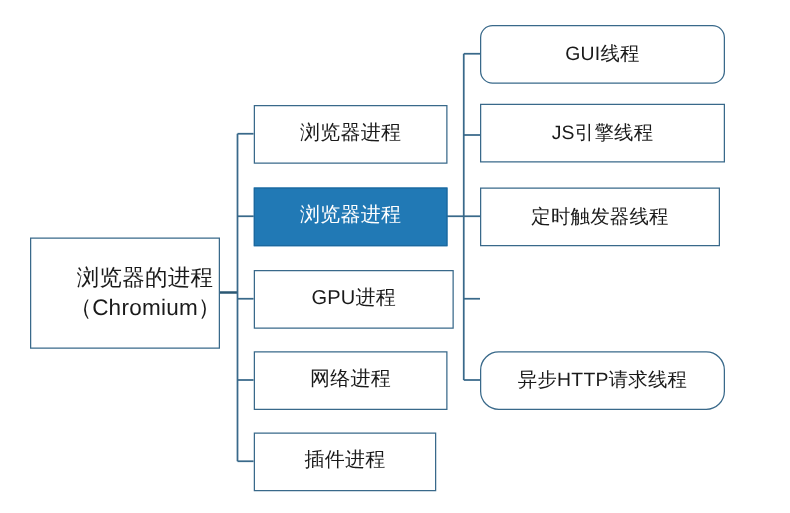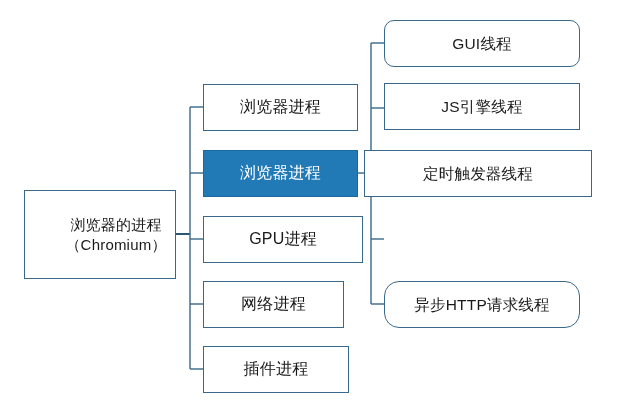--- a/index.html
+++ b/index.html
@@ -22,21 +22,21 @@
     background: #ffffff;
     color: #1a1a1a;
     display: flex;
     align-items: center;
     justify-content: center;
     text-align: center;
     line-height: 1.28;
     letter-spacing: 0.2px;
   }
   .node.root {
-    font-size: 15px;
+    font-size: 18px;
     flex-direction: column;
     padding-left: 32px;
   }
   .node.level2 {
     font-size: 16px;
   }
   .node.level3 {
     font-size: 15.5px;
   }
   .node.highlight {
@@ -99,37 +99,37 @@
   </div>
 
   <div class="node level2 highlight" style="left:203px; top:150px; width:155px; height:47px;">
     <span>浏览器进程</span>
   </div>
 
   <div class="node level2" style="left:203px; top:216px; width:160px; height:47px;">
     <span>GPU进程</span>
   </div>
 
-  <div class="node level2" style="left:203px; top:281px; width:141px; height:47px;">
+  <div class="node level2" style="left:203px; top:281px; width:155px; height:47px;">
     <span>网络进程</span>
   </div>
 
   <div class="node level2" style="left:203px; top:346px; width:146px; height:47px;">
     <span>插件进程</span>
   </div>
 
   <div class="node level3" style="left:384px; top:20px; width:196px; height:47px;border-radius:10px;">
     <span>GUI线程</span>
   </div>
 
   <div class="node level3" style="left:384px; top:83px; width:196px; height:47px;">
     <span>JS引擎线程</span>
   </div>
 
-  <div class="node level3" style="left:364px; top:150px; width:228px; height:47px;">
+  <div class="node level3" style="left:384px; top:150px; width:192px; height:47px;">
     <span>定时触发器线程</span>
   </div>
 
 
   <div class="node level3" style="left:384px; top:281px; width:196px; height:47px;border-radius:15px;">
     <span>异步HTTP请求线程</span>
   </div>
 
 </div>
 

